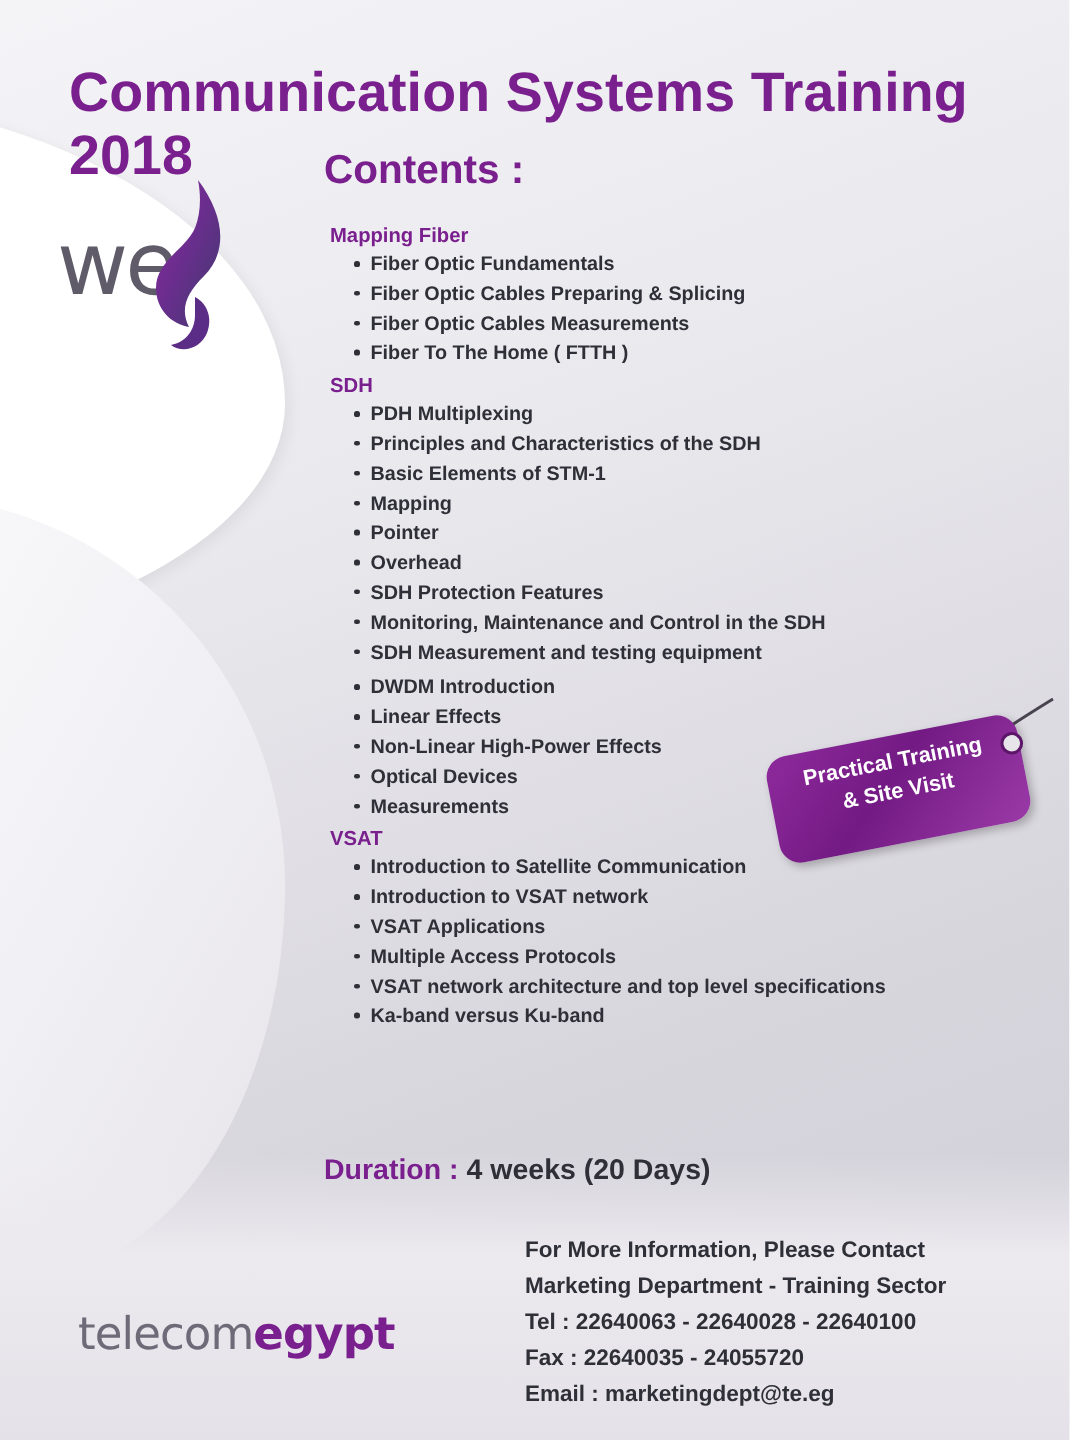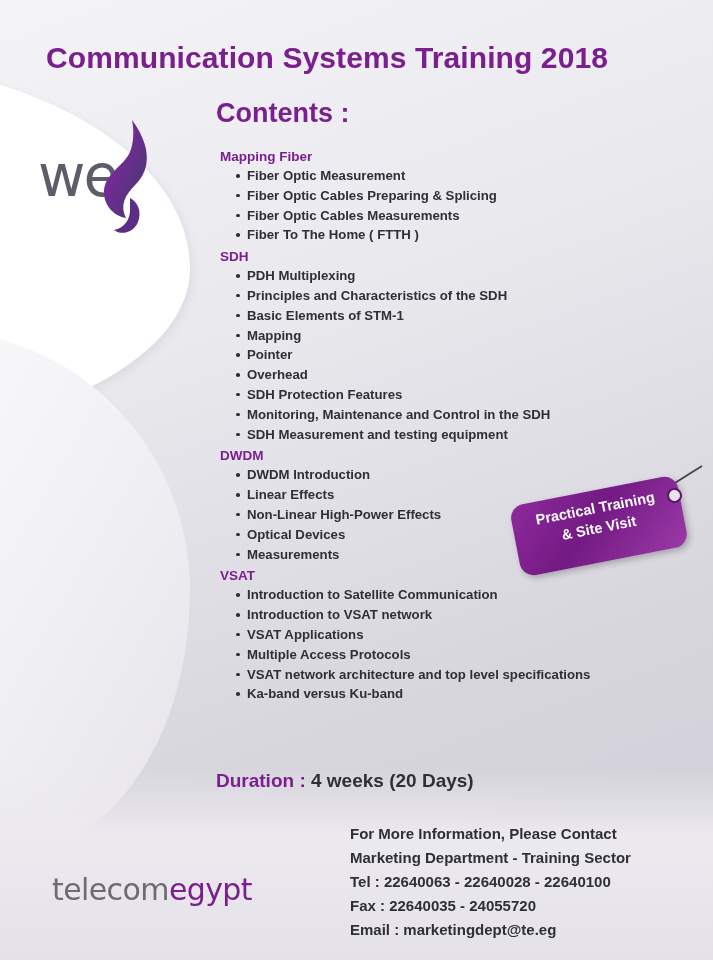--- a/index.html
+++ b/index.html
@@ -69,21 +69,21 @@
     color: #5f5b69;
     font-family: "DejaVu Sans", sans-serif;
     font-weight: 400;
   }
 
   
   .title {
     position: absolute;
     left: 46px;
     top: 41px;
-    font-size: 30px;
+    font-size: 37px;
     font-weight: bold;
     color: #7a1f8e;
     letter-spacing: 0.1px;
     z-index: 5;
   }
 
   .contents-head {
     position: absolute;
     left: 216px;
     top: 98px;
@@ -210,21 +210,21 @@
   .te-logo {
     position: absolute;
     left: 52px;
     top: 872px;
     z-index: 6;
     font-size: 30px;
     color: #6e6a78;
     letter-spacing: -0.6px;
     font-family: "DejaVu Sans", sans-serif;
   }
-  .te-logo b { color: #7a1f8e; font-weight: normal; margin-top: 30px; }
+  .te-logo b { color: #7a1f8e; font-weight: bold; margin-top: 30px; }
 </style>
 </head>
 <body>
 
 <div id="poster">
 
   <div class="swoosh"></div>
   <div class="swoosh2"></div>
   <div class="bottomband"></div>
 
@@ -243,40 +243,39 @@
   </div>
   <div class="we-word">we</div>
 
   <div class="title">Communication Systems Training 2018</div>
   <div class="contents-head">Contents :</div>
 
   <div class="content">
 
     <div class="sec-title">Mapping Fiber</div>
     <ul class="items">
-      <li>Fiber Optic Measurement</li>
+      <li>Fiber Optic Fundamentals</li>
       <li>Fiber Optic Cables Preparing &amp; Splicing</li>
       <li>Fiber Optic Cables Measurements</li>
       <li>Fiber To The Home ( FTTH )</li>
     </ul>
 
     <div class="sec-title">SDH</div>
     <ul class="items">
       <li>PDH Multiplexing</li>
       <li>Principles and Characteristics of the SDH</li>
       <li>Basic Elements of STM-1</li>
       <li>Mapping</li>
       <li>Pointer</li>
       <li>Overhead</li>
       <li>SDH Protection Features</li>
       <li>Monitoring, Maintenance and Control in the SDH</li>
       <li>SDH Measurement and testing equipment</li>
     </ul>
 
-    <div class="sec-title">DWDM</div>
     <ul class="items">
       <li>DWDM Introduction</li>
       <li>Linear Effects</li>
       <li>Non-Linear High-Power Effects</li>
       <li>Optical Devices</li>
       <li>Measurements</li>
     </ul>
 
     <div class="sec-title">VSAT</div>
     <ul class="items">

